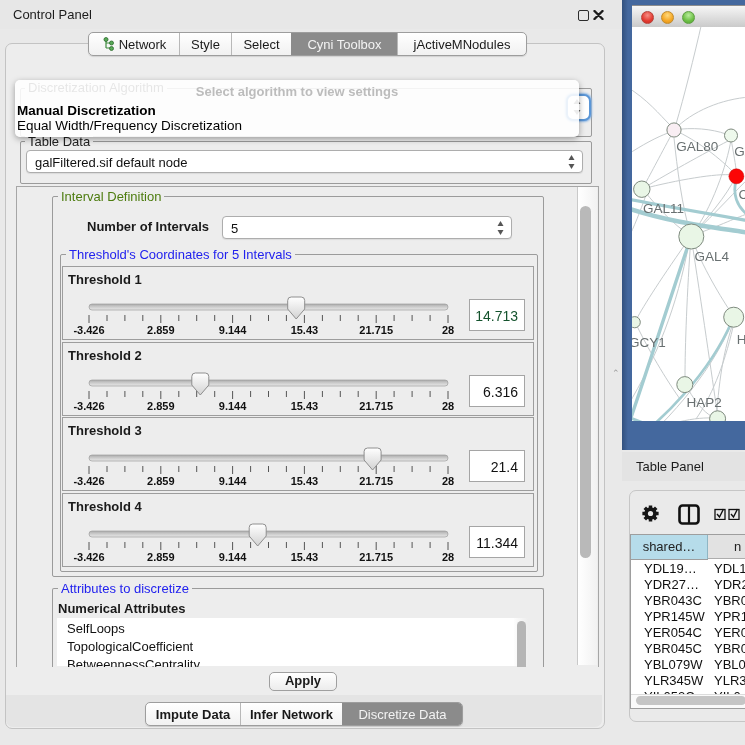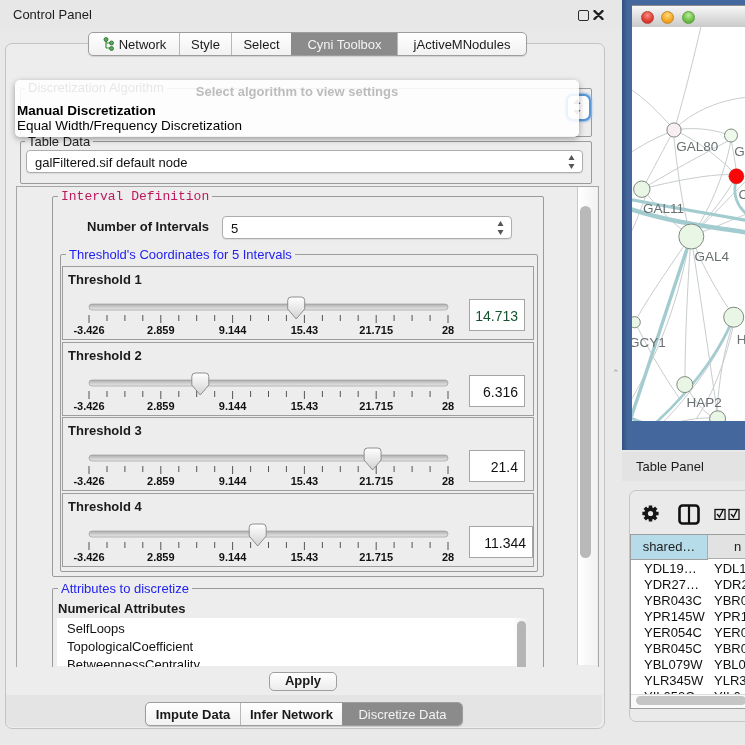--- a/index.html
+++ b/index.html
@@ -68,21 +68,21 @@
         <path d="M3.5,14 L6.5,9 H0.5 Z" fill="#555"></path>
       </svg>
   </div>
 
   <div class="abs" style="left:16px;top:186px;width:581px;height:480px;border:1px solid #a6a6a6;background:#ededed;"></div>
 
   <div class="abs" style="left:577px;top:187px;width:19px;height:478px;background:linear-gradient(90deg,#ffffff,#f2f2f2);border-left:1px solid #c9c9c9;"></div>
   <div class="abs" style="left:580px;top:206px;width:11px;height:352px;background:#b9b9b9;border-radius:6px;"></div>
 
   <div class="grp" style="left:52px;top:196px;width:490px;height:379px;"></div>
-  <div class="grptitle" style="left:58px;top:190px;color:#be185d;font-family:Liberation Mono, monospace;">Interval Definition</div>
+  <div class="grptitle" style="left:58px;top:190px;color:#4d7c0f;">Interval Definition</div>
 
   <div class="abs" style="left:87px;top:219px;font-size:13px;font-weight:bold;">Number of Intervals</div>
   <div class="combo" style="left:222px;top:216px;width:288px;height:21px;">
     <span class="txt">5</span>
     <svg class="spin" viewBox="0 0 7 14">
         <path d="M3.5,0 L6.5,5 H0.5 Z" fill="#555"></path>
         <path d="M3.5,14 L6.5,9 H0.5 Z" fill="#555"></path>
       </svg>
   </div>
 
@@ -267,21 +267,21 @@
       <line x1="367.1" y1="49" x2="367.1" y2="55" stroke="#555" stroke-width="1"></line>
       <line x1="385.0" y1="49" x2="385.0" y2="57" stroke="#555" stroke-width="1"></line>
       <text x="26.0" y="68" font-size="11" font-weight="bold" fill="#111" text-anchor="middle" font-family="Liberation Sans, sans-serif">-3.426</text>
       <text x="97.8" y="68" font-size="11" font-weight="bold" fill="#111" text-anchor="middle" font-family="Liberation Sans, sans-serif">2.859</text>
       <text x="169.6" y="68" font-size="11" font-weight="bold" fill="#111" text-anchor="middle" font-family="Liberation Sans, sans-serif">9.144</text>
       <text x="241.4" y="68" font-size="11" font-weight="bold" fill="#111" text-anchor="middle" font-family="Liberation Sans, sans-serif">15.43</text>
       <text x="313.2" y="68" font-size="11" font-weight="bold" fill="#111" text-anchor="middle" font-family="Liberation Sans, sans-serif">21.715</text>
       <text x="385.0" y="68" font-size="11" font-weight="bold" fill="#111" text-anchor="middle" font-family="Liberation Sans, sans-serif">28</text>
       <path d="M186.2,34.5 a3.5,3.5 0 0 1 3.5,-3.5 h10 a3.5,3.5 0 0 1 3.5,3.5 v8.5 l-8.5,10 l-8.5,-10 z" fill="url(#th4)" stroke="#8e8e8e" stroke-width="1"></path>
     </svg>
-  <div class="abs" style="left:469px;top:526px;width:64px;height:32px;background:#fff;border:1px solid #a5a5a5;
+  <div class="abs" style="left:469px;top:526px;width:56px;height:32px;background:#fff;border:1px solid #a5a5a5;
      font-size:14px;color:#111;text-align:right;line-height:32px;padding-right:6px;box-sizing:border-box;">11.344</div>
 
   <div class="grp" style="left:52px;top:588px;width:490px;height:90px;border-bottom:none;"></div>
   <div class="grptitle" style="left:58px;top:582px;color:#2222ee;">Attributes to discretize</div>
   <div class="abs" style="left:58px;top:601px;font-size:13px;font-weight:bold;">Numerical Attributes</div>
   <div class="abs" style="left:57px;top:618px;width:471px;height:48px;background:#fff;"></div>
   <div class="abs" style="left:514px;top:618px;width:14px;height:48px;background:linear-gradient(90deg,#fdfdfd,#ededed);"></div>
   <div class="abs" style="left:517px;top:621px;width:9px;height:60px;background:#b5b5b5;border-radius:5px;"></div>
   <div class="abs" style="left:67px;top:620px;font-size:13px;line-height:18px;color:#111;">SelfLoops<br>TopologicalCoefficient<br>BetweennessCentrality</div>
 

